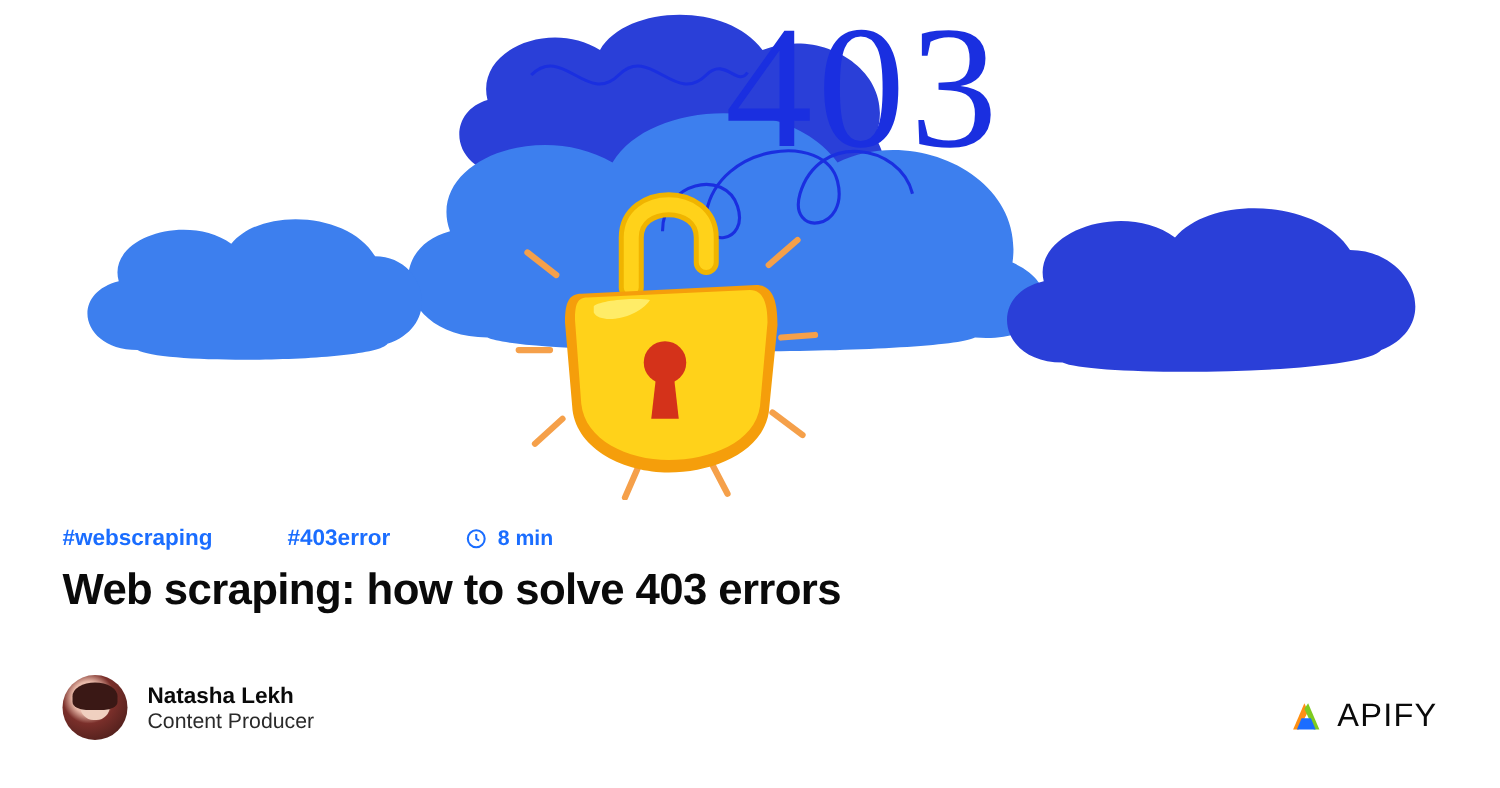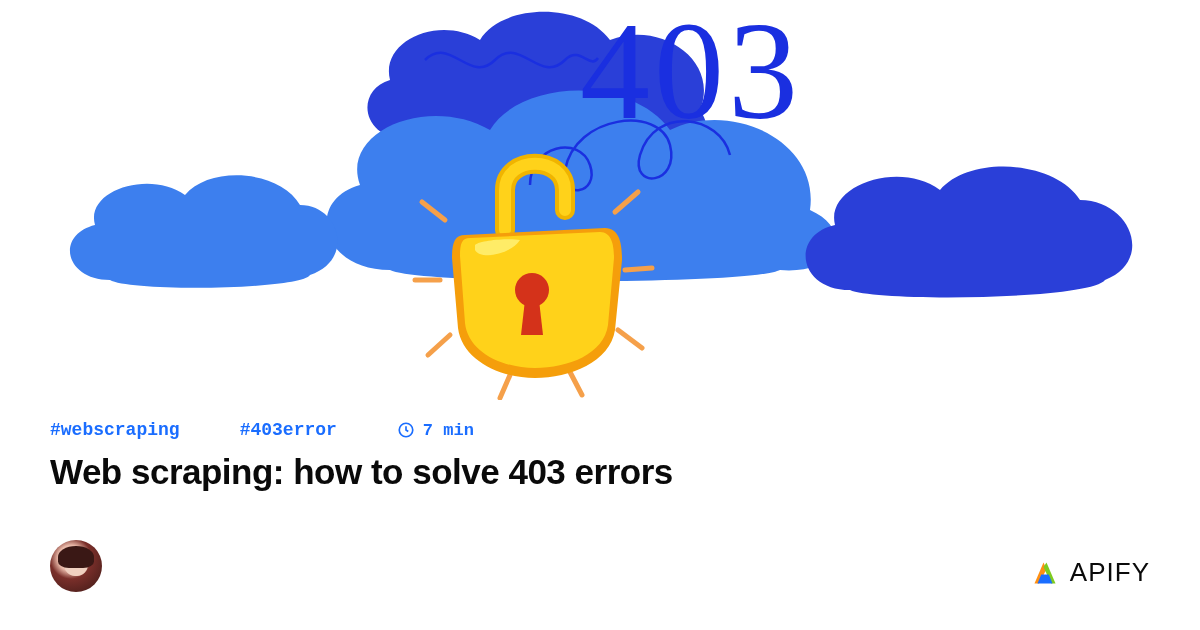--- a/index.html
+++ b/index.html
@@ -38,21 +38,20 @@
     fill: none;
     stroke-width: 2.5;
   }
   .meta {
     position: absolute;
     left: 50px;
     top: 420px;
     display: flex;
     align-items: center;
     gap: 60px;
-    font-family: Liberation Mono, monospace;
   }
   .tag {
     color: #1a6dff;
     font-weight: 700;
     font-size: 18px;
   }
   .readtime {
     display: flex;
     align-items: center;
     gap: 8px;
@@ -178,28 +177,32 @@
 </div>
 
 <div class="meta">
   <span class="tag">#webscraping</span>
   <span class="tag">#403error</span>
   <span class="readtime">
     <svg viewBox="0 0 24 24" fill="none" stroke="#1a6dff" stroke-width="2.2">
       <circle cx="12" cy="12" r="9"></circle>
       <path d="M12 7 v5 l3 2"></path>
     </svg>
-    <span>7 min</span>
+    <span>8 min</span>
   </span>
 </div>
 
 <h1 class="title">Web scraping: how to solve 403 errors</h1>
 
 <div class="author">
   <div class="avatar"></div>
+  <div>
+    <div class="author-name">Natasha Lekh</div>
+    <div class="author-role">Content Producer</div>
+  </div>
 </div>
 
 <div class="brand">
   <svg class="brand-logo" viewBox="0 0 40 40">
     <path d="M 6 34 L 18 6 L 22 15 L 12 34 Z" fill="#ff9013"></path>
     <path d="M 22 6 L 34 34 L 28 34 L 18 12 Z" fill="#7ecb20"></path>
     <path d="M 15 22 L 25 22 L 30 34 L 10 34 Z" fill="#1a6dff"></path>
   </svg>
   <span class="brand-text">APIFY</span>
 </div>

